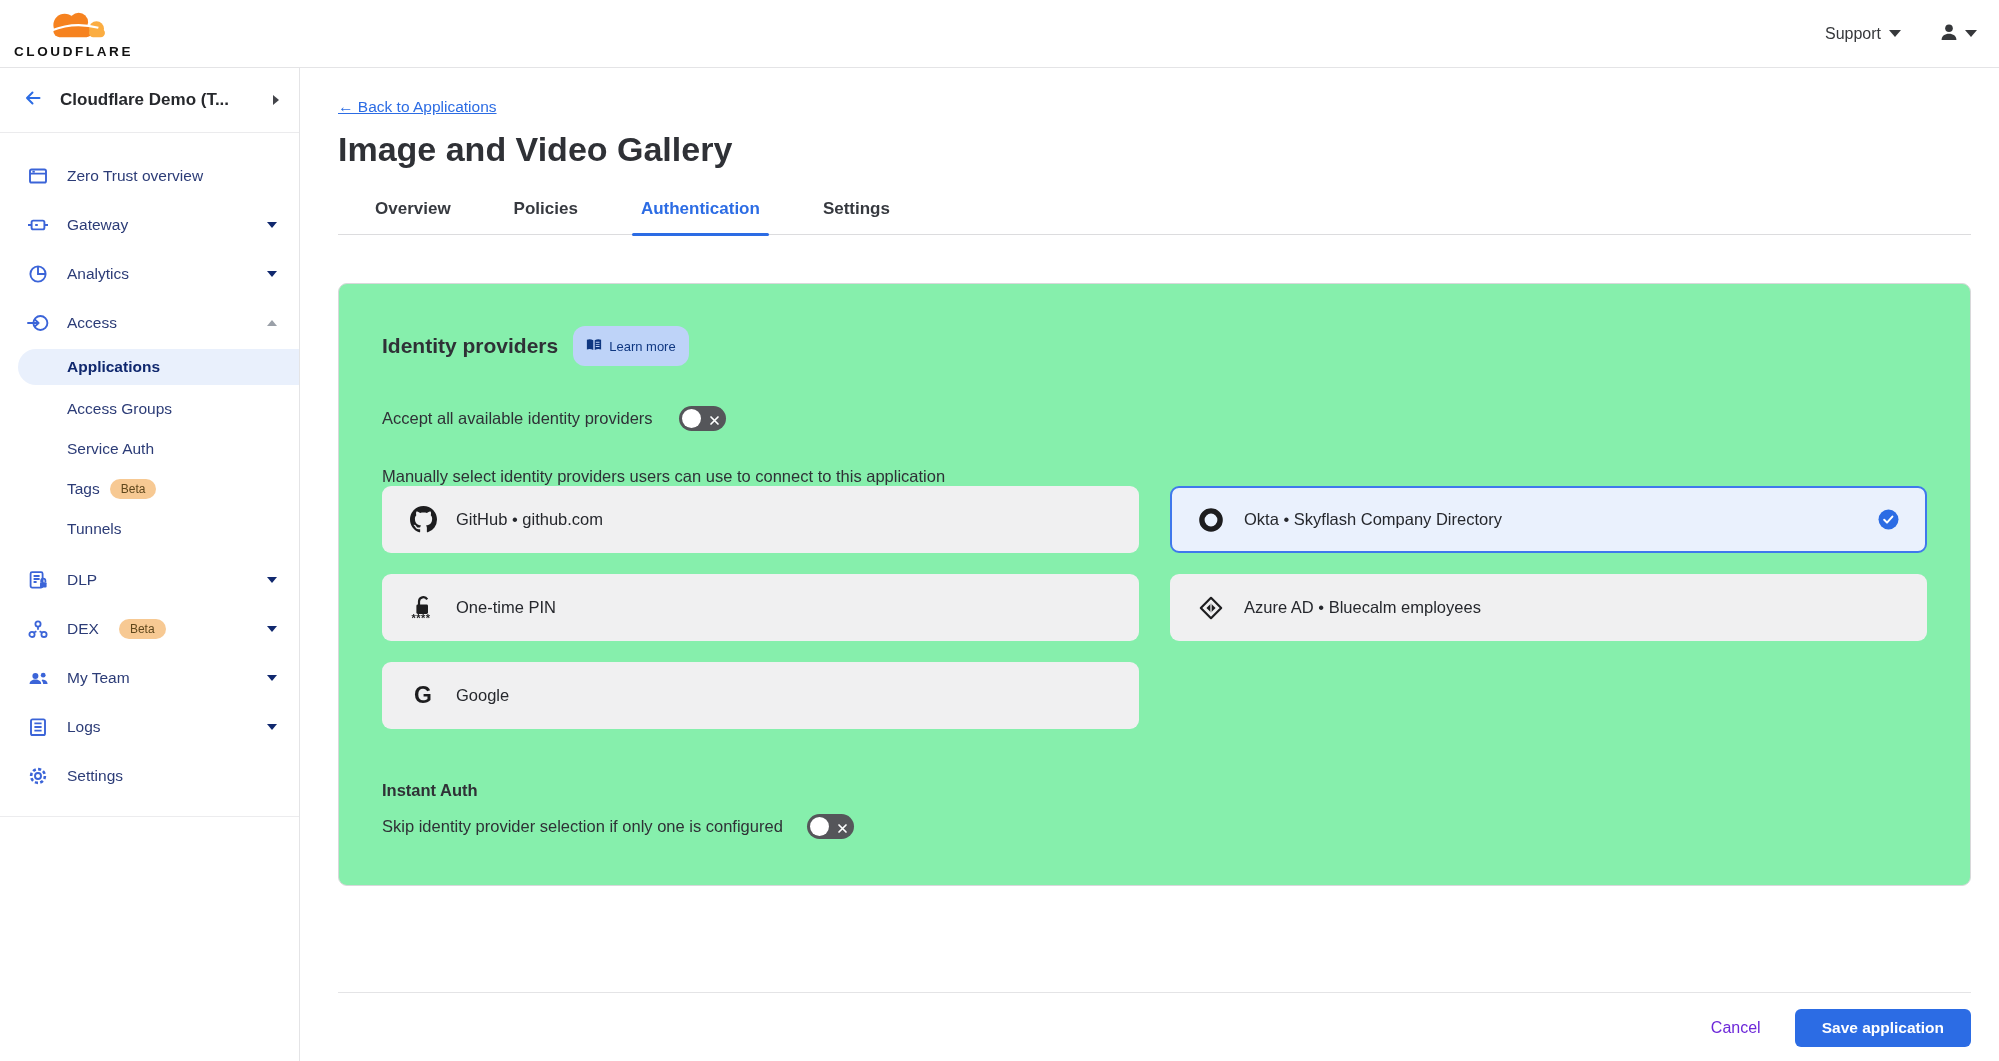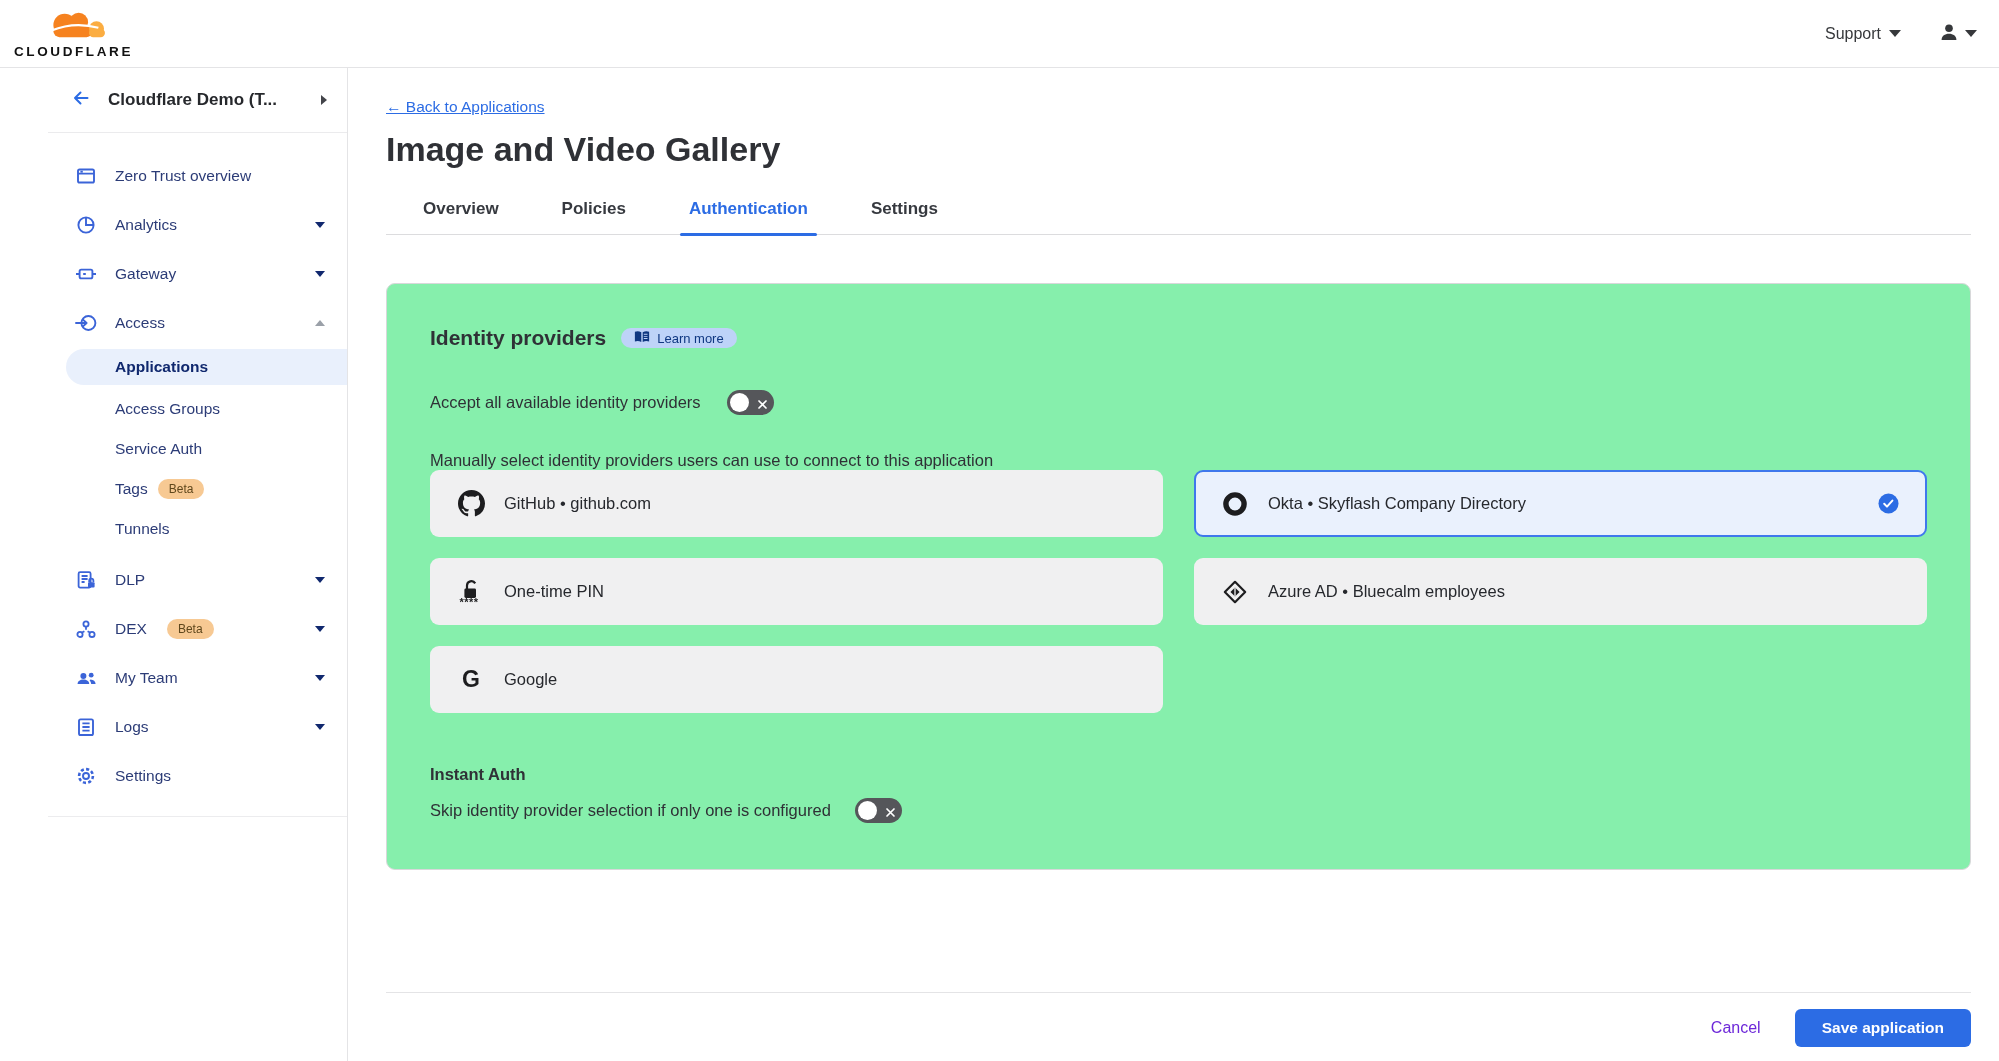--- a/index.html
+++ b/index.html
@@ -11,21 +11,21 @@
     padding:0 22px 0 14px; border-bottom:1px solid #e4e4e6; background:#fff; position:relative; z-index:2; }
   .brand { display:flex; flex-direction:column; align-items:center; gap:1px; }
   .brand-text { font-size:13.5px; font-weight:700; letter-spacing:2.6px; color:#121212; }
   .topbar-right { display:flex; align-items:center; gap:38px; }
   .support { display:flex; align-items:center; gap:8px; font-size:16px; color:#36383b; cursor:pointer; }
   .user-menu { display:flex; align-items:center; gap:6px; cursor:pointer; }
   .caret { width:0; height:0; border-left:6px solid transparent; border-right:6px solid transparent;
     border-top:7px solid #36383b; display:inline-block; }
 
   
-  .shell { display:flex; height:993px;padding-left:48px; }
+  .shell { display:flex; height:993px; }
 
   
   .sidebar { width:300px; min-width:300px; border-right:1px solid #e4e4e6; background:#fff; }
   .side-header { height:65px; display:flex; align-items:center; padding:0 20px 0 22px;
     border-bottom:1px solid #ebebed; gap:16px; }
   .acct-name { font-size:17px; font-weight:700; color:#26282c; flex:1; white-space:nowrap; overflow:hidden; }
   .caret-right { width:0; height:0; border-top:5.5px solid transparent; border-bottom:5.5px solid transparent;
     border-left:6.5px solid #43454a; }
   .nav { padding-top:18px; }
   .nav-item { height:49px; display:flex; align-items:center; padding:0 22px 0 26px; gap:17px; cursor:pointer; }
@@ -54,21 +54,21 @@
   .tab.active { color:#2c6ce4; }
   .tab.active::after { content:""; position:absolute; left:-9px; right:-9px; bottom:-2px; height:3px;
     background:#2c6ce4; border-radius:2px; }
 
   
   .card { margin-top:48px; border:1px solid #d8d8da; border-radius:9px; background:#86efac;
     padding:42px 43px 46px; }
   .card-head { display:flex; align-items:center; gap:15px; }
   .card-title { font-size:21px; font-weight:700; color:#2f3136; }
   .learn-badge { display:flex; align-items:center; gap:7px; background:#bed3f8; color:#0f3781;
-    font-size:13px; border-radius:12px; height:20px; padding:0 13px; cursor:pointer; }
+    font-size:13px; border-radius:12px; height:40px; padding:0 13px; cursor:pointer; }
   .toggle-row { display:flex; align-items:center; gap:26px; margin-top:40px; }
   .toggle-label { font-size:16.5px; color:#2f3136; }
   .toggle { width:47px; height:25px; border-radius:13px; background:#55565a; position:relative;
     cursor:pointer; flex:none; }
   .toggle .knob { position:absolute; left:3px; top:3px; width:19px; height:19px; border-radius:50%; background:#fff; }
   .toggle .x { position:absolute; right:6px; top:5.5px; }
   .manual-text { font-size:16.5px; color:#2f3136; margin-top:36px; }
   .select-links { display:flex; justify-content:flex-end; gap:19px; margin:4px 0 12px; }
   .select-links span { color:#2c6ce4; font-size:15.5px; cursor:pointer; }
   .grid { display:grid; grid-template-columns:1fr 1fr; column-gap:31px; row-gap:21px; }
@@ -148,36 +148,36 @@
             <rect x="3" y="4.5" width="16" height="13" rx="1.6"></rect>
               <path d="M3 8.6h16 M5.4 6.6h2.4"></path>
           </svg>
         </span>
         <span class="nav-label">Zero Trust overview</span>
       </div>
 
       <div class="nav-item">
         <span class="nav-icon">
           <svg width="22" height="22" viewBox="0 0 22 22" fill="none" stroke="#3b64d8" stroke-width="1.9">
+            <rect x="4.6" y="6.6" width="12.8" height="8.8" rx="1.6"></rect>
+              <path d="M1 11h3.6 M17.4 11H21 M8.2 11h2.6"></path>
+          </svg>
+        </span>
+        <span class="nav-label">Gateway</span>
+        <span class="caret-dn"></span>
+      </div>
+
+      <div class="nav-item">
+        <span class="nav-icon">
+          <svg width="22" height="22" viewBox="0 0 22 22" fill="none" stroke="#3b64d8" stroke-width="1.9">
             <circle cx="11" cy="11" r="7.6"></circle>
               <path d="M11 3.4V11h7.6"></path>
           </svg>
         </span>
         <span class="nav-label">Analytics</span>
-        <span class="caret-dn"></span>
-      </div>
-
-      <div class="nav-item">
-        <span class="nav-icon">
-          <svg width="22" height="22" viewBox="0 0 22 22" fill="none" stroke="#3b64d8" stroke-width="1.9">
-            <rect x="4.6" y="6.6" width="12.8" height="8.8" rx="1.6"></rect>
-              <path d="M1 11h3.6 M17.4 11H21 M8.2 11h2.6"></path>
-          </svg>
-        </span>
-        <span class="nav-label">Gateway</span>
         <span class="caret-dn"></span>
       </div>
 
       <div class="nav-item">
         <span class="nav-icon">
           <svg width="22" height="22" viewBox="0 0 22 22" fill="none" stroke="#3b64d8" stroke-width="1.9" stroke-linecap="round" stroke-linejoin="round">
             <circle cx="13.4" cy="11" r="7"></circle>
               <path d="M1 11h10.6 M8 7.6 11.6 11 8 14.4"></path>
           </svg>
         </span>

